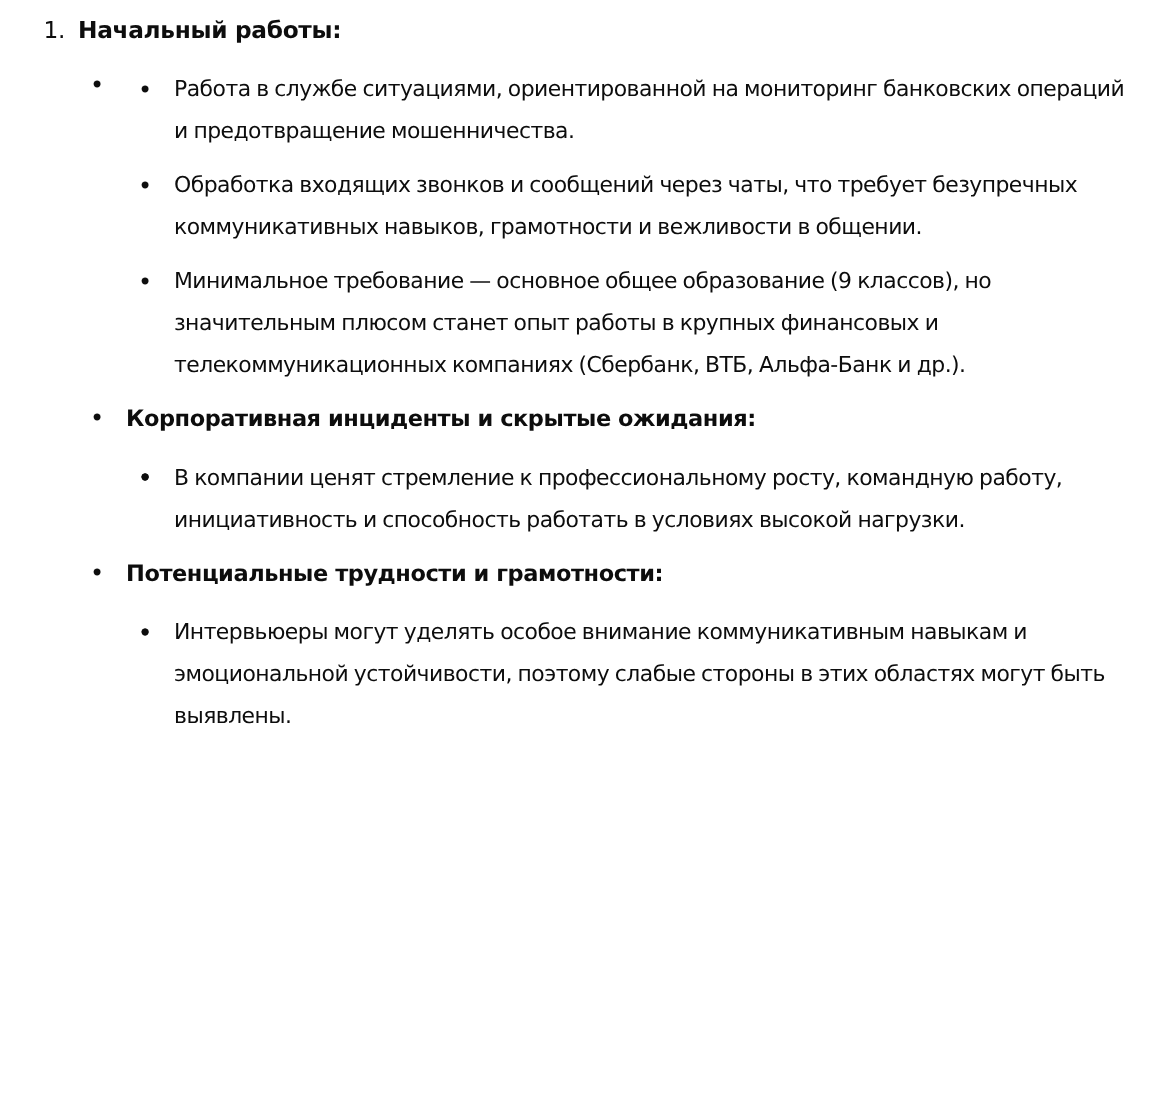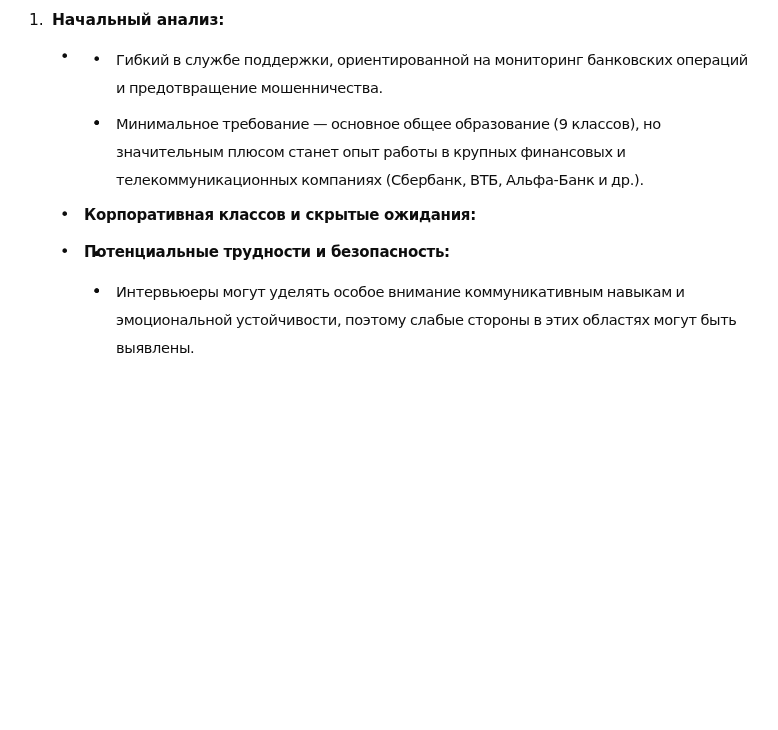--- a/index.html
+++ b/index.html
@@ -70,60 +70,62 @@
       top: 0;
       font-size: 16px;
     }
   </style>
 </head>
 <body>
 
 <div class="doc">
   <div class="l1">
     <span class="num">1.</span>
-    <span>Начальный анализ:</span>
+    <span>Начальный работы:</span>
   </div>
 
   <div class="section" style="margin-top:15px;">
     <div class="l2">
       <span class="dot">•</span>
     </div>
     <div class="l3" style="margin-top:15px;">
       <span class="dot">•</span>
-      <span>Гибкий в службе поддержки, ориентированной на мониторинг банковских операций и предотвращение мошенничества.</span>
+      <span>Работа в службе ситуациями, ориентированной на мониторинг банковских операций и предотвращение мошенничества.</span>
     </div>
     <div class="l3" style="margin-top:8px;">
       <span class="dot">•</span>
+      <span>Обработка входящих звонков и сообщений через чаты, что требует безупречных коммуникативных навыков, грамотности и вежливости в общении.</span>
     </div>
     <div class="l3" style="margin-top:8px;">
       <span class="dot">•</span>
       <span>Минимальное требование — основное общее образование (9 классов), но значительным плюсом станет опыт работы в крупных финансовых и телекоммуникационных компаниях (Сбербанк, ВТБ, Альфа-Банк и др.).</span>
     </div>
   </div>
 
   <div class="section" style="margin-top:10px;">
     <div class="l2">
       <span class="dot">•</span>
-      <span>Корпоративная классов и скрытые ожидания:</span>
+      <span>Корпоративная инциденты и скрытые ожидания:</span>
     </div>
     <div class="l3" style="margin-top:15px;">
       <span class="dot">•</span>
     </div>
     <div class="l3" style="margin-top:8px;">
       <span class="dot">•</span>
     </div>
     <div class="l3" style="margin-top:8px;">
       <span class="dot">•</span>
+      <span>В компании ценят стремление к профессиональному росту, командную работу, инициативность и способность работать в условиях высокой нагрузки.</span>
     </div>
   </div>
 
   <div class="section" style="margin-top:10px;">
     <div class="l2">
       <span class="dot">•</span>
-      <span>Потенциальные трудности и безопасность:</span>
+      <span>Потенциальные трудности и грамотности:</span>
     </div>
     <div class="l3" style="margin-top:15px;">
       <span class="dot">•</span>
     </div>
     <div class="l3" style="margin-top:8px;">
       <span class="dot">•</span>
       <span>Интервьюеры могут уделять особое внимание коммуникативным навыкам и эмоциональной устойчивости, поэтому слабые стороны в этих областях могут быть выявлены.</span>
     </div>
   </div>
 </div>

